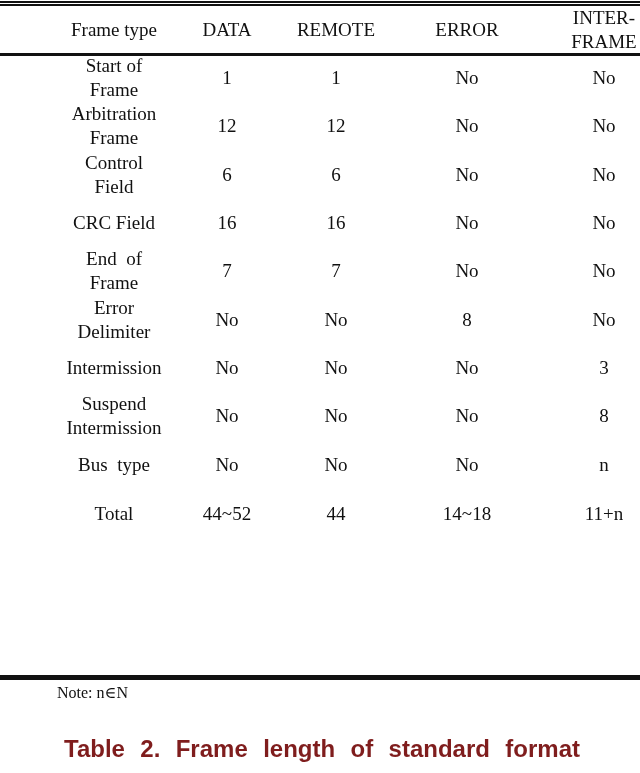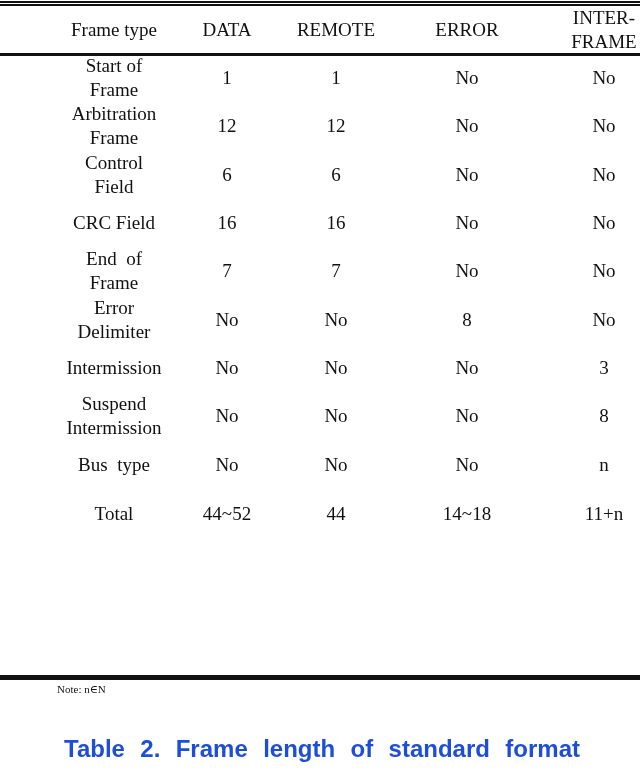--- a/index.html
+++ b/index.html
@@ -52,35 +52,35 @@
     }
     table.frame-table thead th {
       height: 47px;
     }
     table.frame-table tbody tr { height: 48.3px; }
     table.frame-table tbody tr.total-row { height: 50px; }
     .note {
       position: absolute;
       left: 57px;
       top: 683px;
-      font-size: 11px;
+      font-size: 16px;
       font-family: "Liberation Serif", "DejaVu Serif", serif;
     }
     .caption {
       position: absolute;
       left: 64px;
       top: 733px;
       width: 516px;
       font-family: "Liberation Sans", "DejaVu Sans", sans-serif;
       font-weight: bold;
       font-size: 24px;
       line-height: 32px;
       text-align: justify;
       text-align-last: justify;
-      color: #1d4ed8;
+      color: #7f1d1d;
     }
   </style>
 </head>
 <body>
 
 <div class="top-rule-1"></div>
 <div class="top-rule-2"></div>
 <div class="header-rule"></div>
 <div class="bottom-rule"></div>
 

